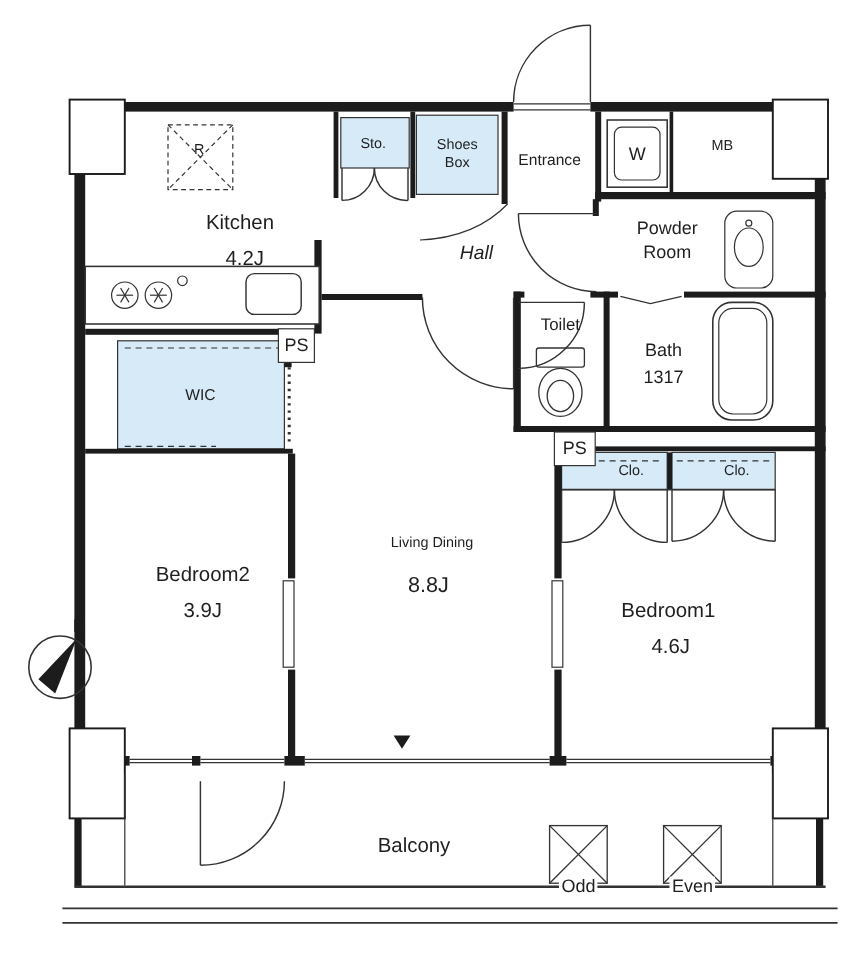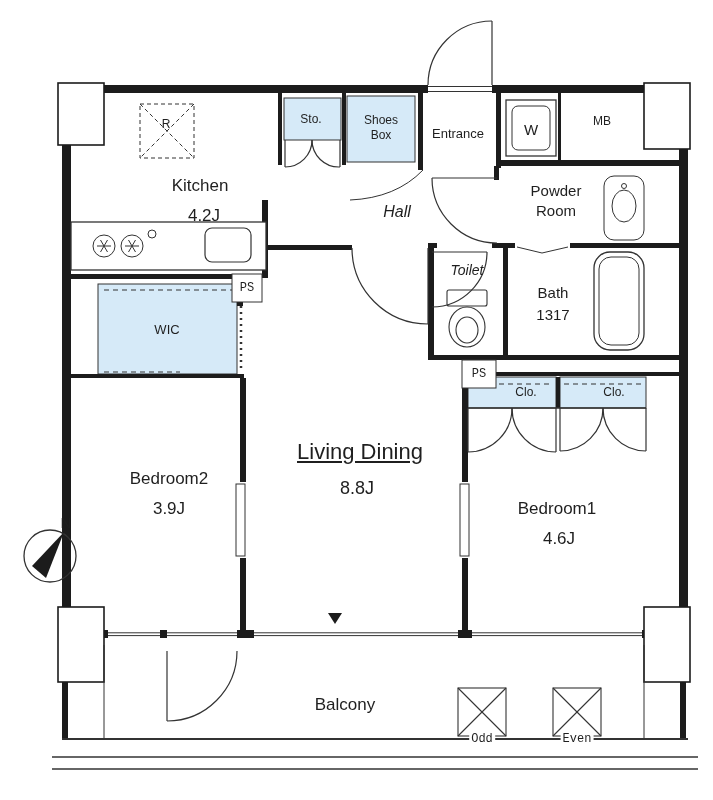--- a/index.html
+++ b/index.html
@@ -1,23 +1,23 @@
 <!DOCTYPE html>
 <html><head>
 <meta charset="utf-8">
 <style>
   html,body{margin:0;padding:0;background:#ffffff;}
   #stage{position:relative;width:713px;height:800px;background:#ffffff;overflow:hidden;
          font-family:"Liberation Sans",sans-serif;}
   #plan-svg{position:absolute;left:0;top:0;z-index:1;}
   .lbl{position:absolute;transform:translate(-50%,-50%);color:#1f1f1f;white-space:nowrap;
        text-align:center;z-index:2;}
-  .s10{font-size:12px;font-family:Liberation Mono, monospace;} .s12{font-size:12px;} .s13{font-size:13px;} .s14{font-size:14px;font-style:italic;}
+  .s10{font-size:15px;} .s12{font-size:12px;} .s13{font-size:13px;} .s14{font-size:14px;}
   .s15{font-size:15px;} .s16{font-size:16px;font-style:italic;} .s17{font-size:17px;} .s18{font-size:18px;}
-  .s19{font-size:22px;text-decoration:underline;}
+  .s19{font-size:12px;}
   .tag{background:#ffffff;padding:0 2px;margin-top:18px;}
 </style>
 </head>
 <body>
 
 <div id="stage">
 
 <svg id="plan-svg" width="713" height="800" viewBox="0 0 713 800">
 
   <g stroke="#333333" stroke-width="1">

